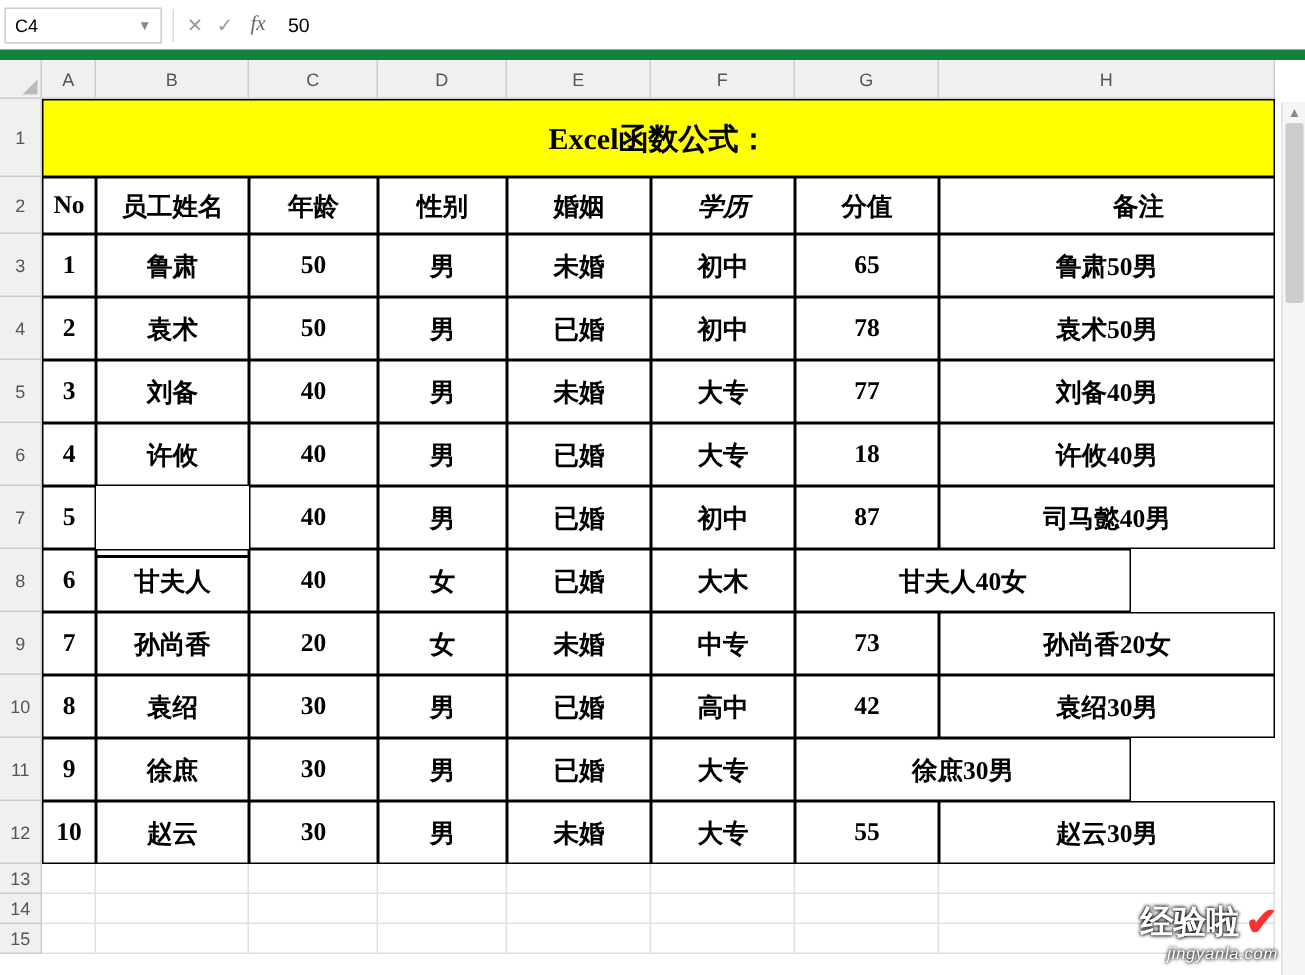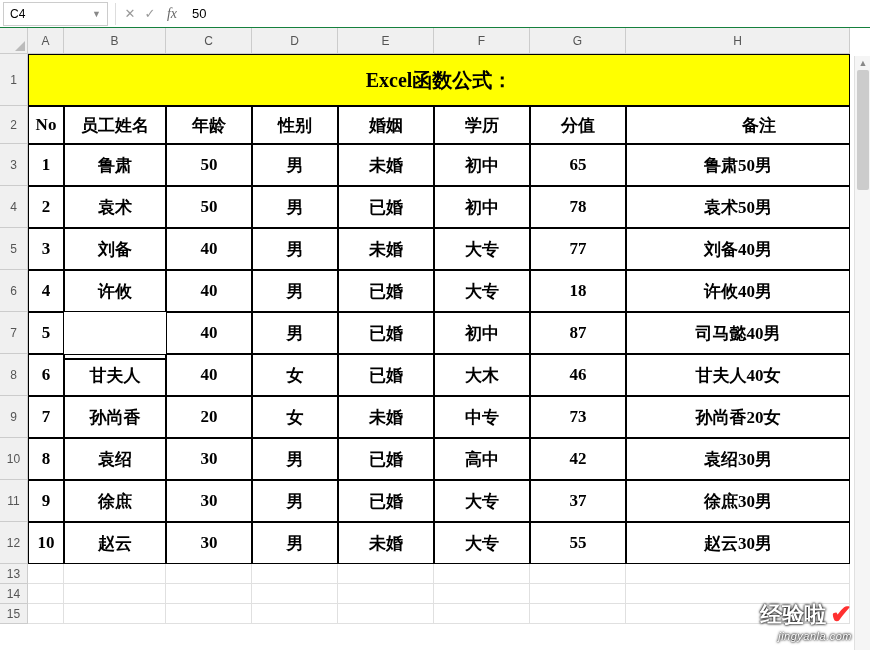--- a/index.html
+++ b/index.html
@@ -7,22 +7,22 @@
       font-family: "Microsoft YaHei", Arial, sans-serif;
       background: #fff;
       width: 870px;
       height: 650px;
       overflow: hidden;
       position: relative;
     }
     .formula-bar {
       display: flex;
       align-items: center;
-      height: 28px;
-      border-bottom: 1px solid #15803d;
+      height: 40px;
+      border-bottom: 7px solid #15803d;
       background: #fff;
       font-size: 12px;
     }
     .name-box {
       width: 105px;
       height: 24px;
       border: 1px solid #ccc;
       margin: 2px 3px;
       padding: 0 6px;
       display: flex;
@@ -245,21 +245,21 @@
           <div class="cell title-cell data-cell" style="width: 822px;">
             <span>Excel函数公式：</span>
           </div>
         </div>
         <div class="cells-row" style="height: 38px;">
           <div class="cell data-cell" style="width: 36px;">No</div>
           <div class="cell data-cell" style="width: 102px;">员工姓名</div>
           <div class="cell data-cell" style="width: 86px;">年龄</div>
           <div class="cell data-cell" style="width: 86px;">性别</div>
           <div class="cell data-cell" style="width: 96px;">婚姻</div>
-          <div class="cell data-cell" style="width: 96px;">学历</div>
+          <div class="cell data-cell" style="width: 96px; font-style: italic;">学历</div>
           <div class="cell data-cell" style="width: 96px;">分值</div>
           <div class="cell data-cell" style="width: 224px; padding-left: 42px;">备注</div>
         </div>
         <div class="cells-row" style="height: 42px;">
           <div class="cell data-cell" style="width: 36px;">1</div>
           <div class="cell data-cell" style="width: 102px;">鲁肃</div>
           <div class="cell data-cell" style="width: 86px;">50</div>
           <div class="cell data-cell" style="width: 86px;">男</div>
           <div class="cell data-cell" style="width: 96px;">未婚</div>
           <div class="cell data-cell" style="width: 96px;">初中</div>
@@ -306,21 +306,20 @@
           <div class="cell data-cell" style="width: 96px;">87</div>
           <div class="cell data-cell" style="width: 224px;">司马懿40男</div>
         </div>
         <div class="cells-row" style="height: 42px;">
           <div class="cell data-cell" style="width: 36px;">6</div>
           <div class="cell data-cell" style="width: 102px;">甘夫人</div>
           <div class="cell data-cell" style="width: 86px;">40</div>
           <div class="cell data-cell" style="width: 86px;">女</div>
           <div class="cell data-cell" style="width: 96px;">已婚</div>
           <div class="cell data-cell" style="width: 96px;">大木</div>
-          <div class="cell data-cell" style="width: 96px;">46</div>
           <div class="cell data-cell" style="width: 224px;">甘夫人40女</div>
         </div>
         <div class="cells-row" style="height: 42px;">
           <div class="cell data-cell" style="width: 36px;">7</div>
           <div class="cell data-cell" style="width: 102px;">孙尚香</div>
           <div class="cell data-cell" style="width: 86px;">20</div>
           <div class="cell data-cell" style="width: 86px;">女</div>
           <div class="cell data-cell" style="width: 96px;">未婚</div>
           <div class="cell data-cell" style="width: 96px;">中专</div>
           <div class="cell data-cell" style="width: 96px;">73</div>
@@ -336,21 +335,20 @@
           <div class="cell data-cell" style="width: 96px;">42</div>
           <div class="cell data-cell" style="width: 224px;">袁绍30男</div>
         </div>
         <div class="cells-row" style="height: 42px;">
           <div class="cell data-cell" style="width: 36px;">9</div>
           <div class="cell data-cell" style="width: 102px;">徐庶</div>
           <div class="cell data-cell" style="width: 86px;">30</div>
           <div class="cell data-cell" style="width: 86px;">男</div>
           <div class="cell data-cell" style="width: 96px;">已婚</div>
           <div class="cell data-cell" style="width: 96px;">大专</div>
-          <div class="cell data-cell" style="width: 96px;">37</div>
           <div class="cell data-cell" style="width: 224px;">徐庶30男</div>
         </div>
         <div class="cells-row" style="height: 42px;">
           <div class="cell data-cell" style="width: 36px;">10</div>
           <div class="cell data-cell" style="width: 102px;">赵云</div>
           <div class="cell data-cell" style="width: 86px;">30</div>
           <div class="cell data-cell" style="width: 86px;">男</div>
           <div class="cell data-cell" style="width: 96px;">未婚</div>
           <div class="cell data-cell" style="width: 96px;">大专</div>
           <div class="cell data-cell" style="width: 96px;">55</div>

